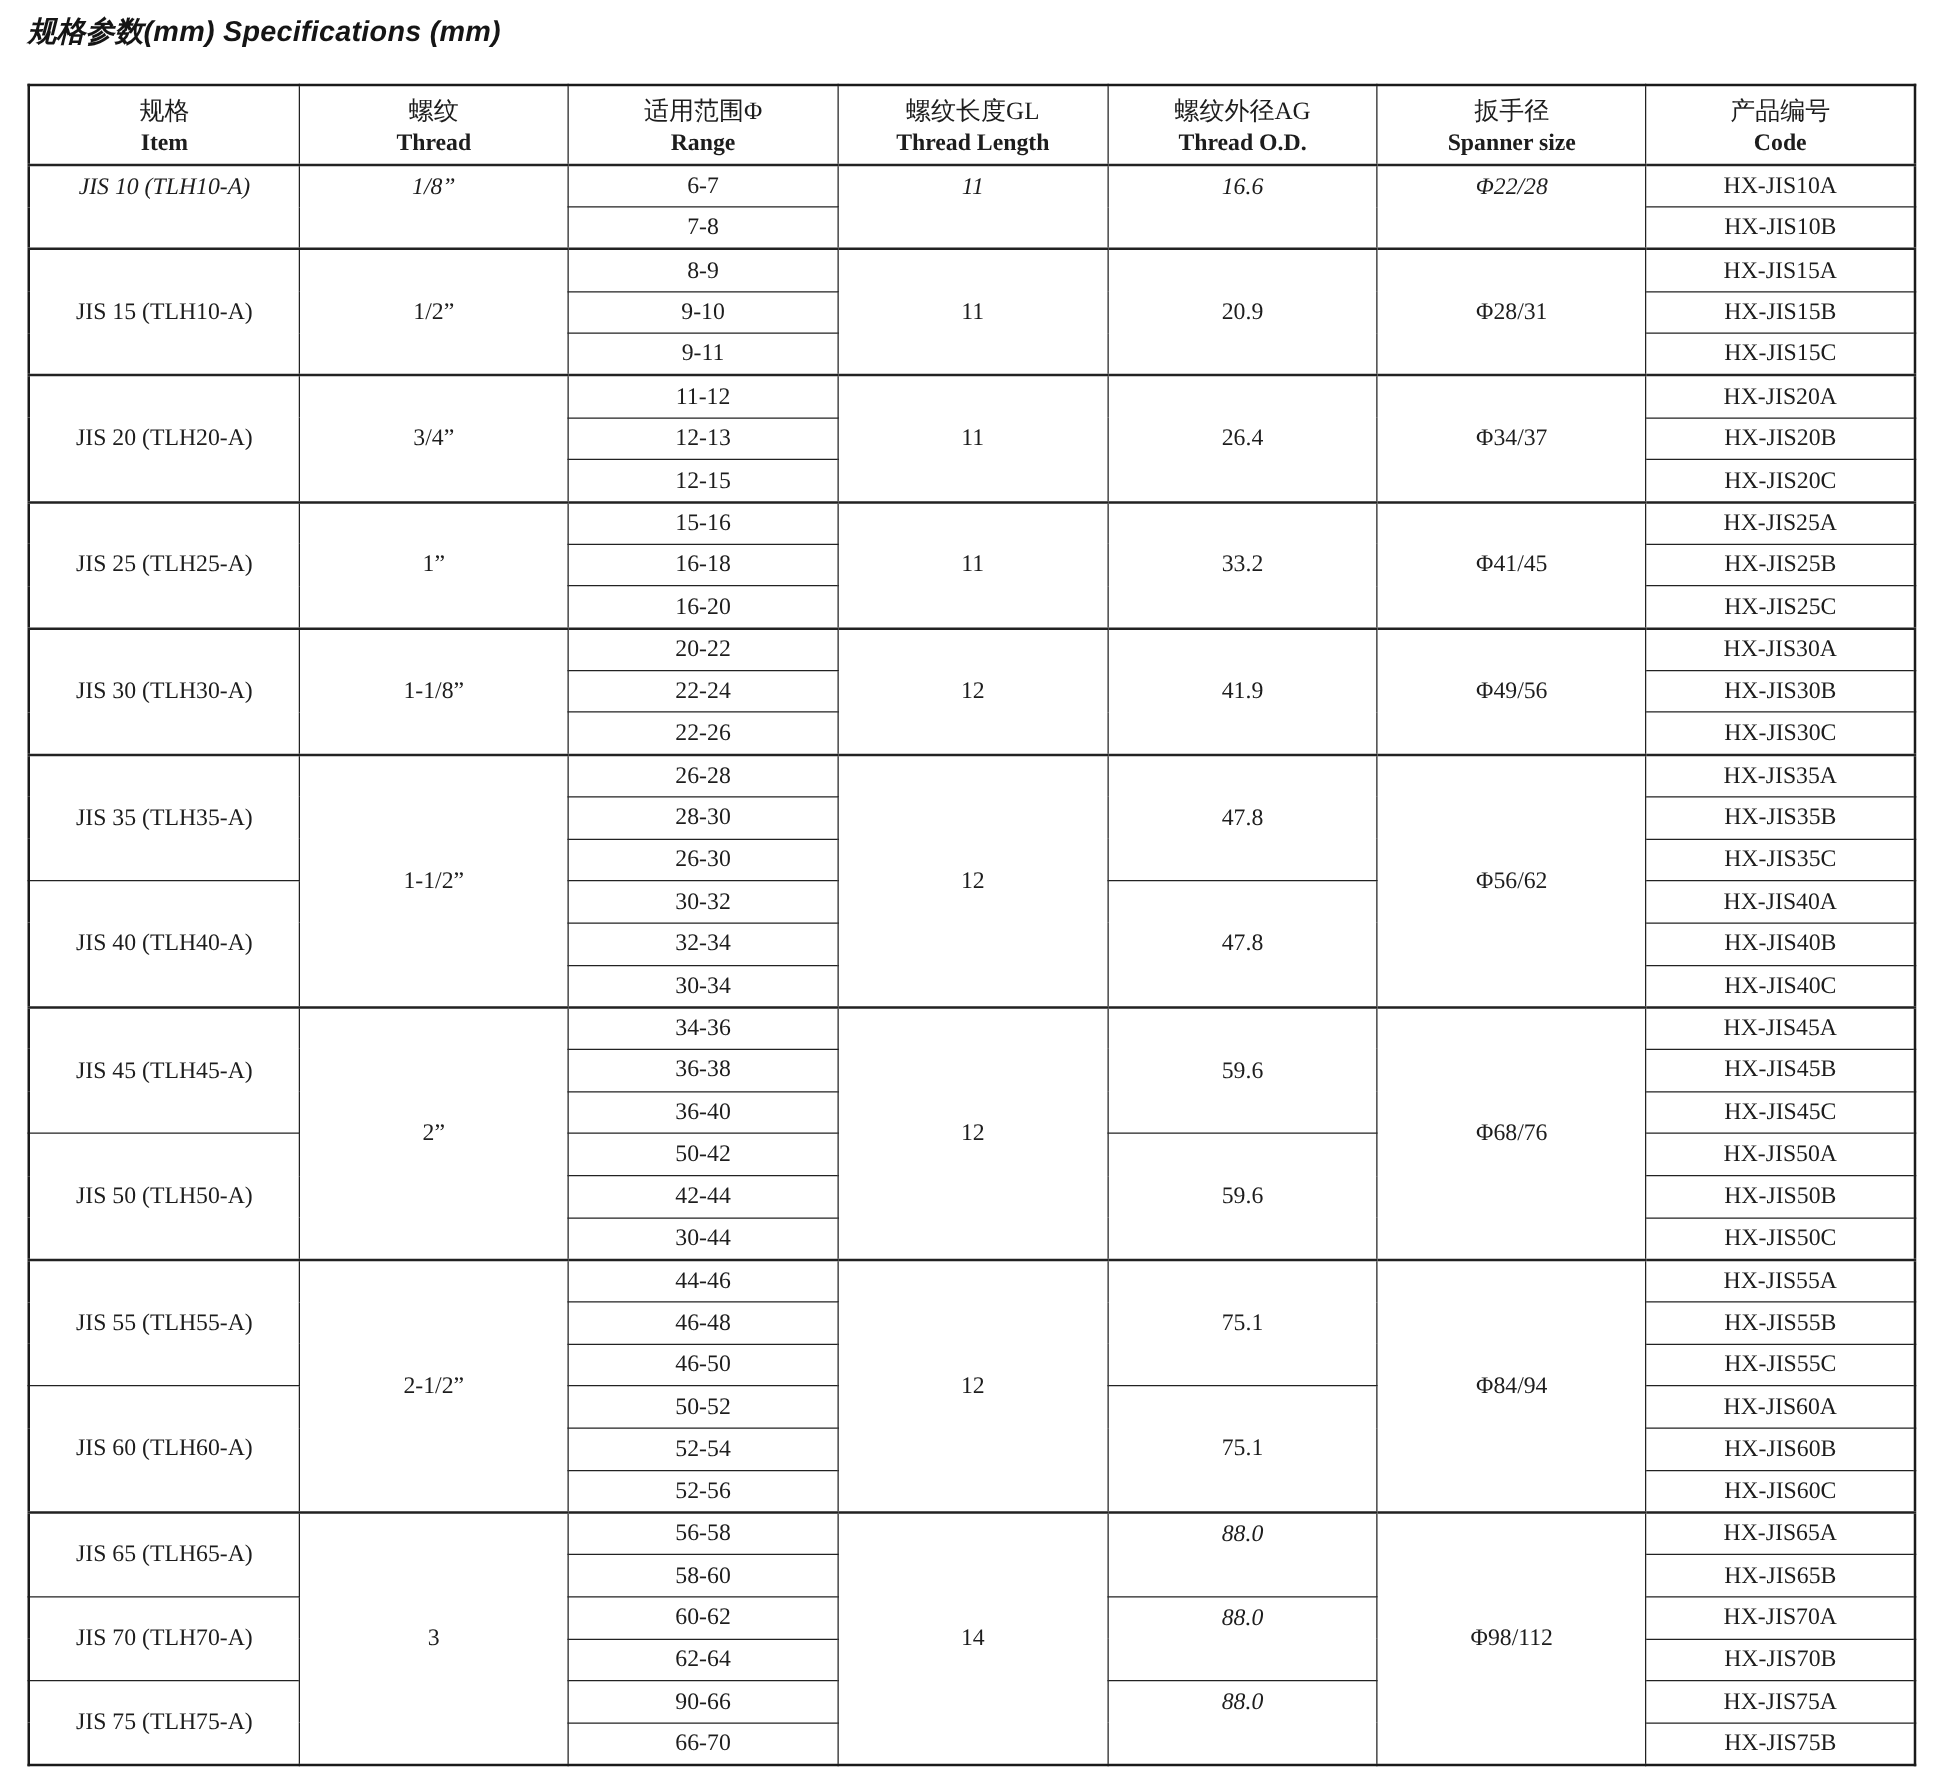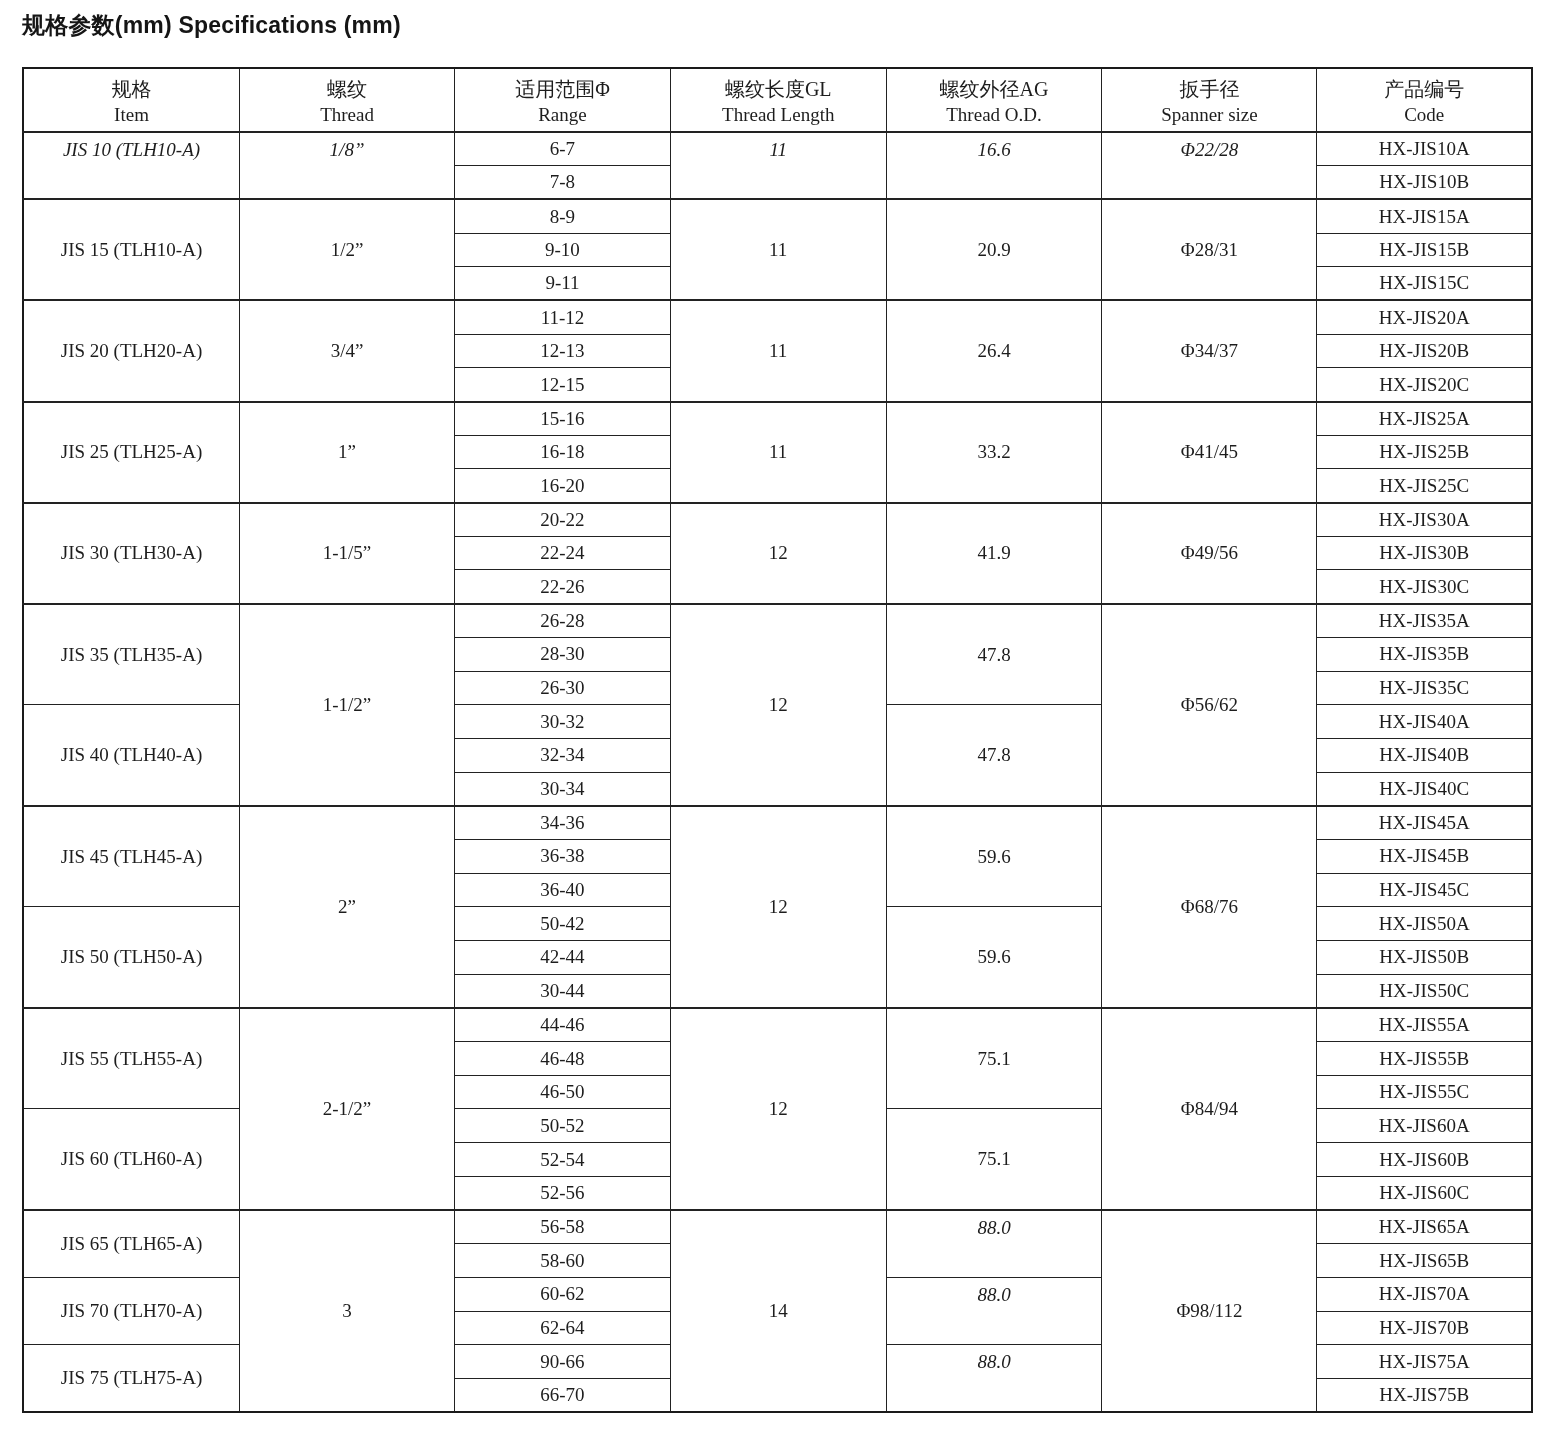--- a/index.html
+++ b/index.html
@@ -10,20 +10,21 @@
     color: #1d1d1d;
     overflow: hidden;
   }
   .page-title {
     margin: 10px 0 0 22px;
     font-family: "Liberation Sans", "DejaVu Sans", sans-serif;
     font-weight: bold;
     font-size: 23px;
     letter-spacing: 0.2px;
     color: #151515;
+    font-style: italic;
   }
   table.spec-table {
     border-collapse: collapse;
     table-layout: fixed;
     width: 1511px;
     margin: 26px 0 0 22px;
     border: 2px solid #1a1a1a;
   }
   .spec-table th, .spec-table td {
     border: 1px solid #222222;
@@ -34,21 +35,21 @@
     font-weight: normal;
     line-height: 1.25;
     overflow: hidden;
     background: #ffffff;
   }
   .spec-table thead tr { height: 64px; }
   .spec-table tbody tr { height: 33.7px; }
   .spec-table thead th { border-bottom-width: 2px; border-radius: 17px; }
   .spec-table tbody tr.section-start td { border-top-width: 2px; }
   .h-zh { font-size: 20px; line-height: 1.45; }
-  .h-en { font-size: 19px; line-height: 1.15; }
+  .h-en { font-size: 19px; line-height: 1.15; font-weight: bold; }
   td.vtop { vertical-align: top; padding-top: 5px; font-style: italic; }
 </style>
 </head>
 <body>
 
 <div>
   <div class="page-title">规格参数(mm)  Specifications (mm)</div>
 
   <table class="spec-table">
     <colgroup>
@@ -152,21 +153,21 @@
         <tr>
           <td class="c-range">16-18</td>
           <td class="c-code">HX-JIS25B</td>
         </tr>
         <tr>
           <td class="c-range">16-20</td>
           <td class="c-code">HX-JIS25C</td>
         </tr>
         <tr class="section-start">
           <td rowspan="3" class="c-item">JIS 30 (TLH30-A)</td>
-          <td rowspan="3" class="c-thread">1-1/5”</td>
+          <td rowspan="3" class="c-thread">1-1/8”</td>
           <td class="c-range">20-22</td>
           <td rowspan="3" class="c-length">12</td>
           <td rowspan="3" class="c-od">41.9</td>
           <td rowspan="3" class="c-spanner">Φ49/56</td>
           <td class="c-code">HX-JIS30A</td>
         </tr>
         <tr>
           <td class="c-range">22-24</td>
           <td class="c-code">HX-JIS30B</td>
         </tr>

